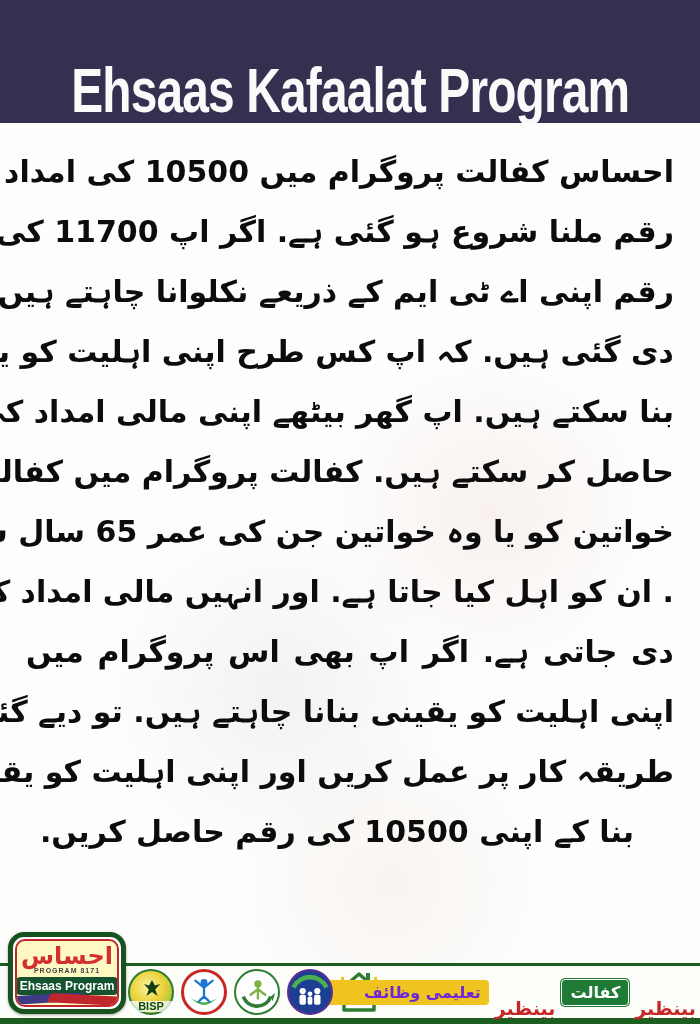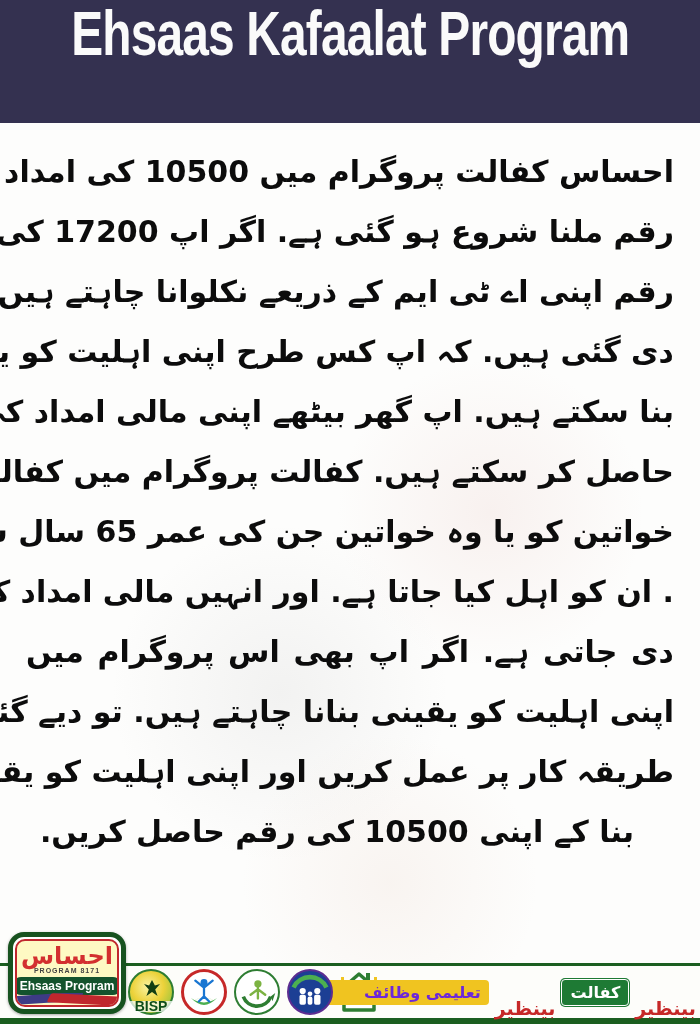--- a/index.html
+++ b/index.html
@@ -3,21 +3,21 @@
 <meta charset="utf-8">
 <style>
   * { margin:0; padding:0; box-sizing:border-box; }
   html,body { width:700px; height:1024px; }
   body { font-family:"Liberation Sans", sans-serif; background:#ffffff; }
   .page { position:relative; width:700px; height:1024px; overflow:hidden; background:#fdfcfb; }
 
   
   .header {
     position:absolute; top:0; left:0; width:700px; height:123px;
-    background:#343150; display:flex; align-items:flex-start; justify-content:center;
+    background:#343150; display:flex; align-items:flex-end; justify-content:center;
   }
   .header h1 {
     color:#fafafa; font-size:57px; font-weight:700; white-space:nowrap;
     letter-spacing:-1px; transform:scale(0.84, 1.12); transform-origin:center;
     font-family:"Liberation Sans", sans-serif;
   }
 
   
   .article {
     position:absolute; top:123px; left:0; width:700px; height:840px;
@@ -79,21 +79,21 @@
   
   .clogo { flex:0 0 auto; width:46px; height:46px; border-radius:50%; position:relative; }
   .bisp {
     background:radial-gradient(circle at 42% 38%, #f9f3a0 0%, #ecd23a 45%, #b6c93c 70%, #2e7d32 100%);
     border:2px solid #2e7d32;
   }
   .bisp .eagle { position:absolute; left:14px; top:9px; width:16px; height:16px;
     background:#123d12; clip-path:polygon(50% 0, 68% 35%, 100% 25%, 70% 60%, 85% 100%, 50% 75%, 15% 100%, 30% 60%, 0 25%, 32% 35%); }
   .bisp .bisp-label {
     position:absolute; bottom:1px; left:0; width:100%; text-align:center;
-    font-size:14px; font-weight:700; color:#0e4d18; background:rgba(255,255,255,0.75);
+    font-size:11px; font-weight:700; color:#0e4d18; background:rgba(255,255,255,0.75);
     border-radius:0 0 20px 20px; line-height:11px;
   }
   .health { background:#fff; border:3px solid #c62828; }
   .arrowp { background:#fff; border:2px solid #2e7d32; }
   .family { background:#1c3f94; border:2px solid #5c2d91; }
   .clogo svg { position:absolute; inset:0; width:100%; height:100%; }
 
   
   .roshan { flex:0 0 auto; display:flex; align-items:center; gap:4px; }
   .house-icon { width:38px; height:42px; display:block; }
@@ -120,21 +120,21 @@
   <div class="header">
     <h1>Ehsaas Kafaalat Program</h1>
   </div>
 
   <div class="article">
     <div class="wm wm1"></div>
     <div class="wm wm2"></div>
     <div class="wm wm3"></div>
 
     <div class="uline">احساس کفالت پروگرام میں 10500 کی امداد کی</div>
-    <div class="uline">رقم ملنا شروع ہو گئی ہے. اگر اپ 17200 کی</div>
+    <div class="uline">رقم ملنا شروع ہو گئی ہے. اگر اپ 11700 کی</div>
     <div class="uline">رقم اپنی اے ٹی ایم کے ذریعے نکلوانا چاہتے ہیں. تو</div>
     <div class="uline">دی گئی ہیں. کہ اپ کس طرح اپنی اہلیت کو یقین</div>
     <div class="uline">بنا سکتے ہیں. اپ گھر بیٹھے اپنی مالی امداد کی رقم</div>
     <div class="uline">حاصل کر سکتے ہیں. کفالت پروگرام میں کفالت</div>
     <div class="uline">خواتین کو یا وہ خواتین جن کی عمر 65 سال سے زیادہ ہے</div>
     <div class="uline">. ان کو اہل کیا جاتا ہے. اور انہیں مالی امداد کی رقم</div>
     <div class="uline">دی جاتی ہے. اگر اپ بھی اس پروگرام میں</div>
     <div class="uline">اپنی اہلیت کو یقینی بنانا چاہتے ہیں. تو دیے گئے</div>
     <div class="uline">طریقہ کار پر عمل کریں اور اپنی اہلیت کو یقینی</div>
     <div class="uline last">بنا کے اپنی 10500 کی رقم حاصل کریں.</div>

